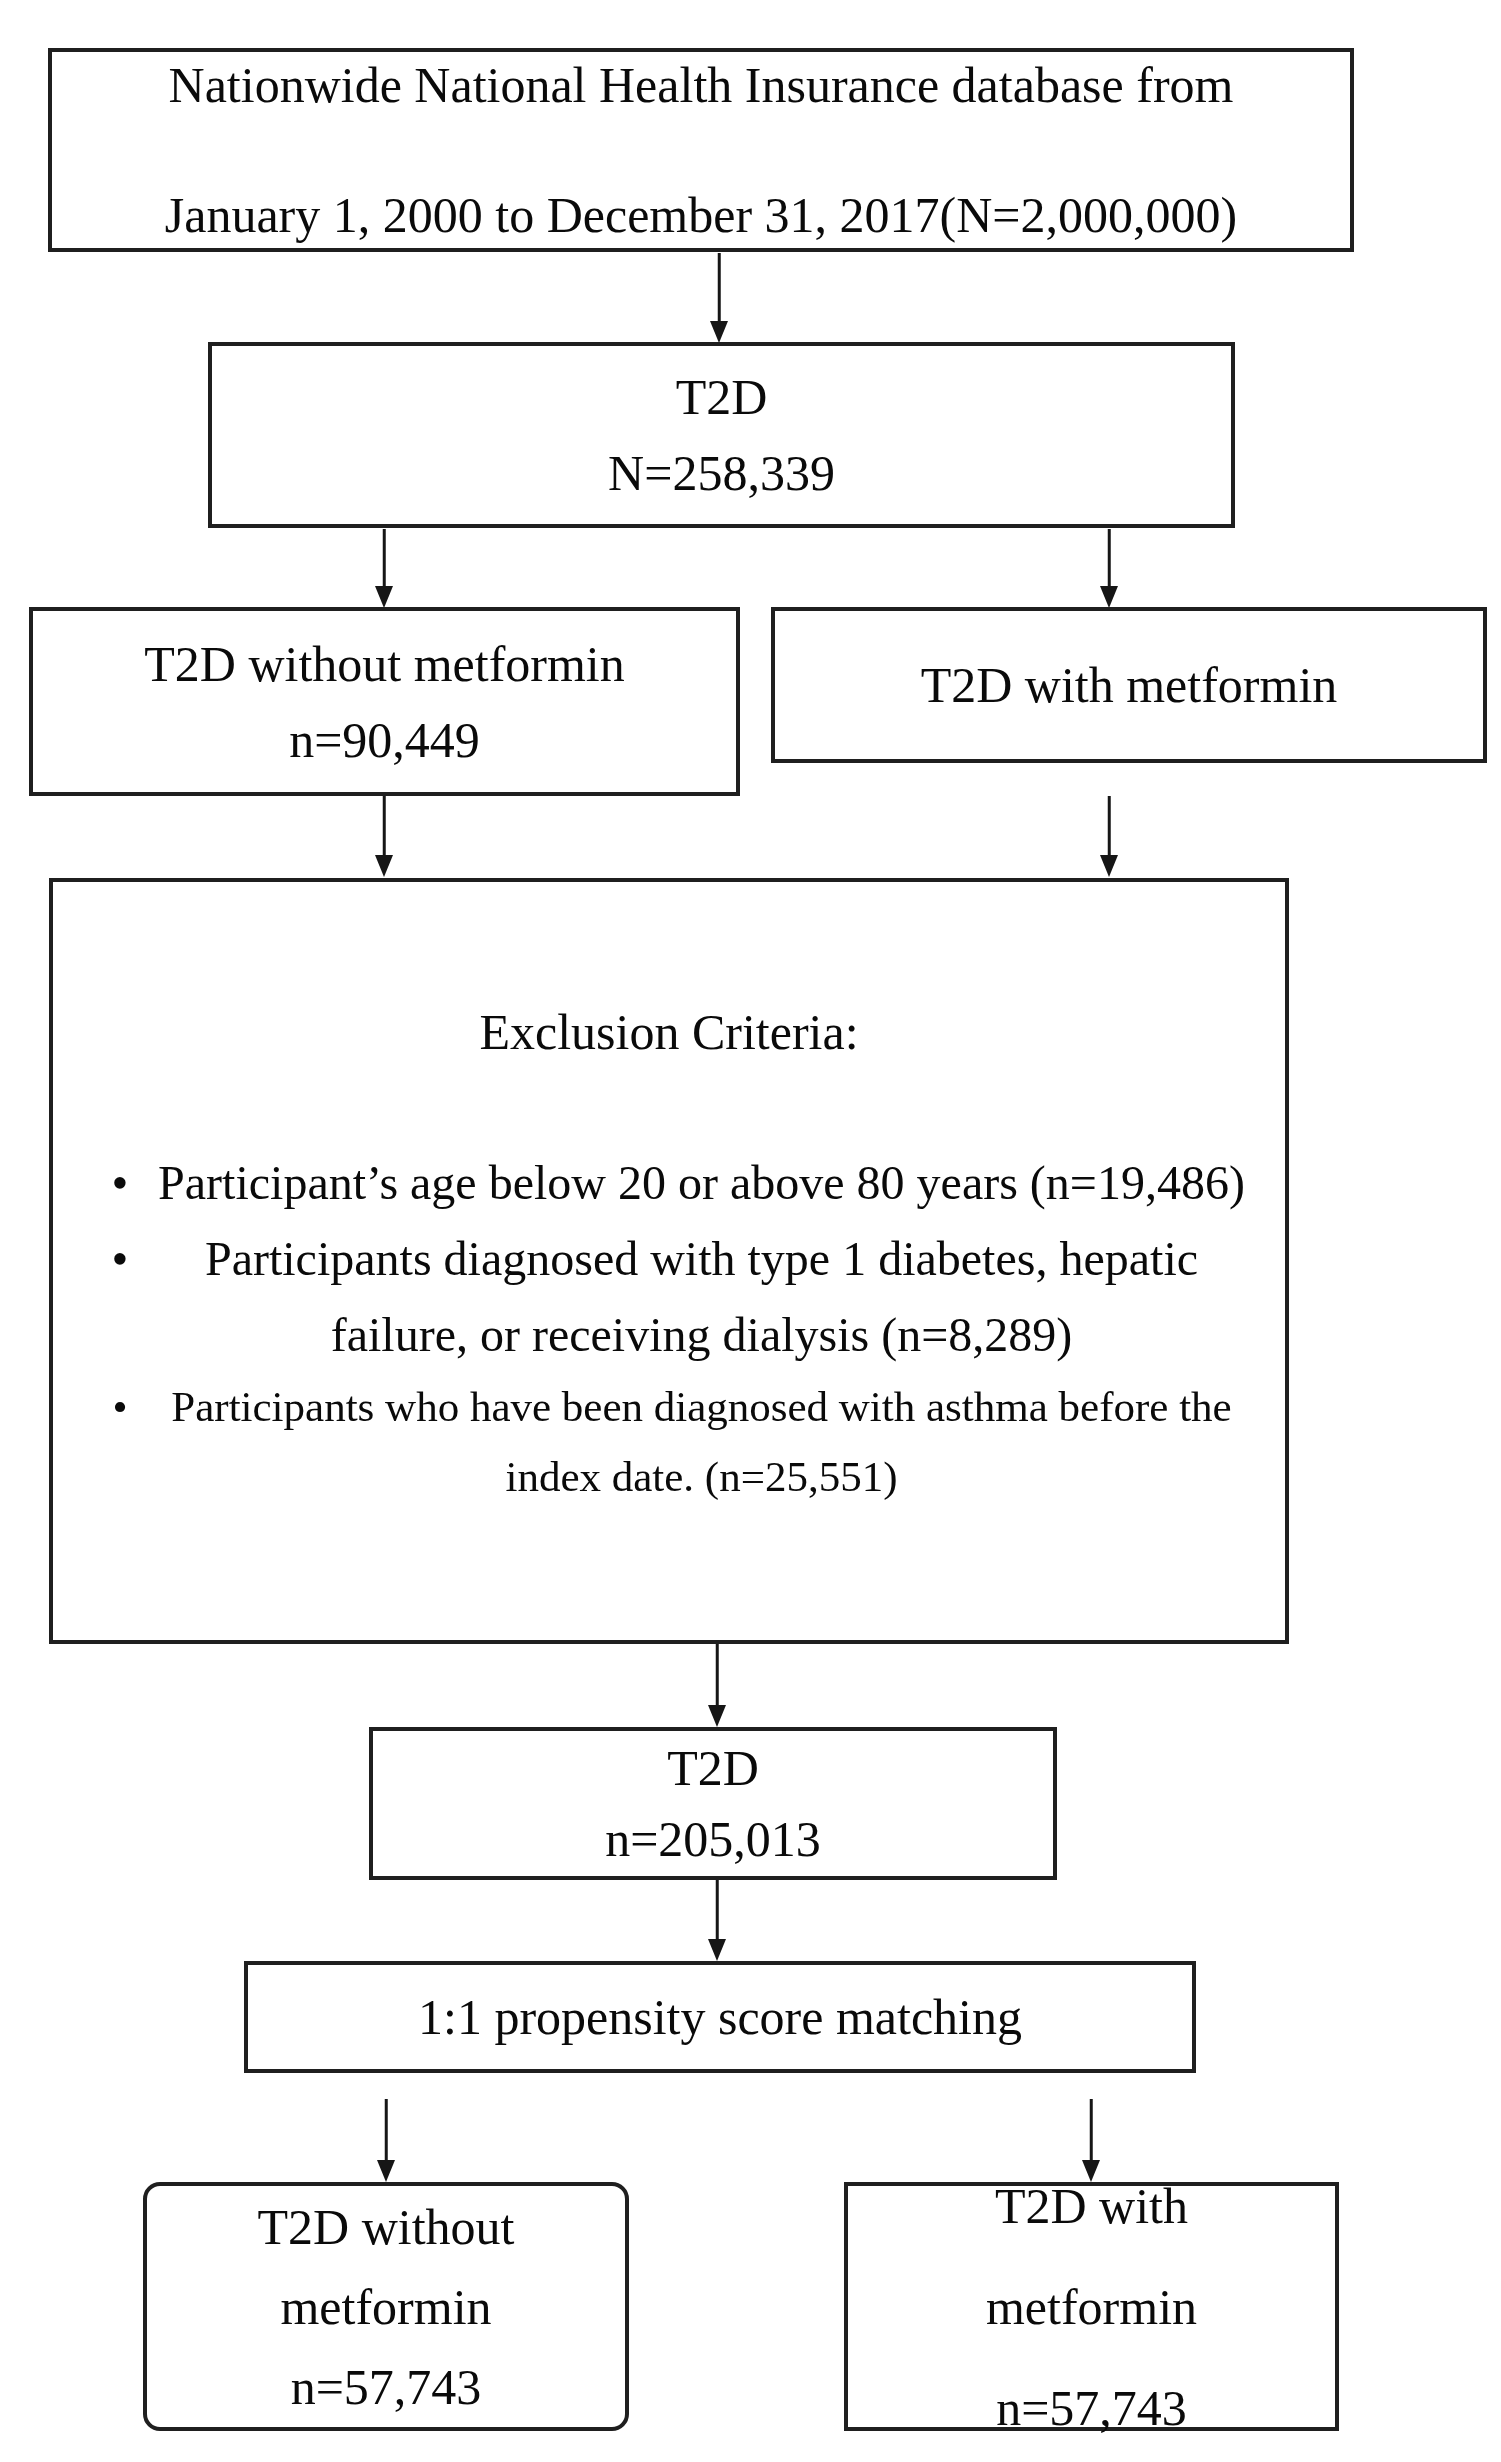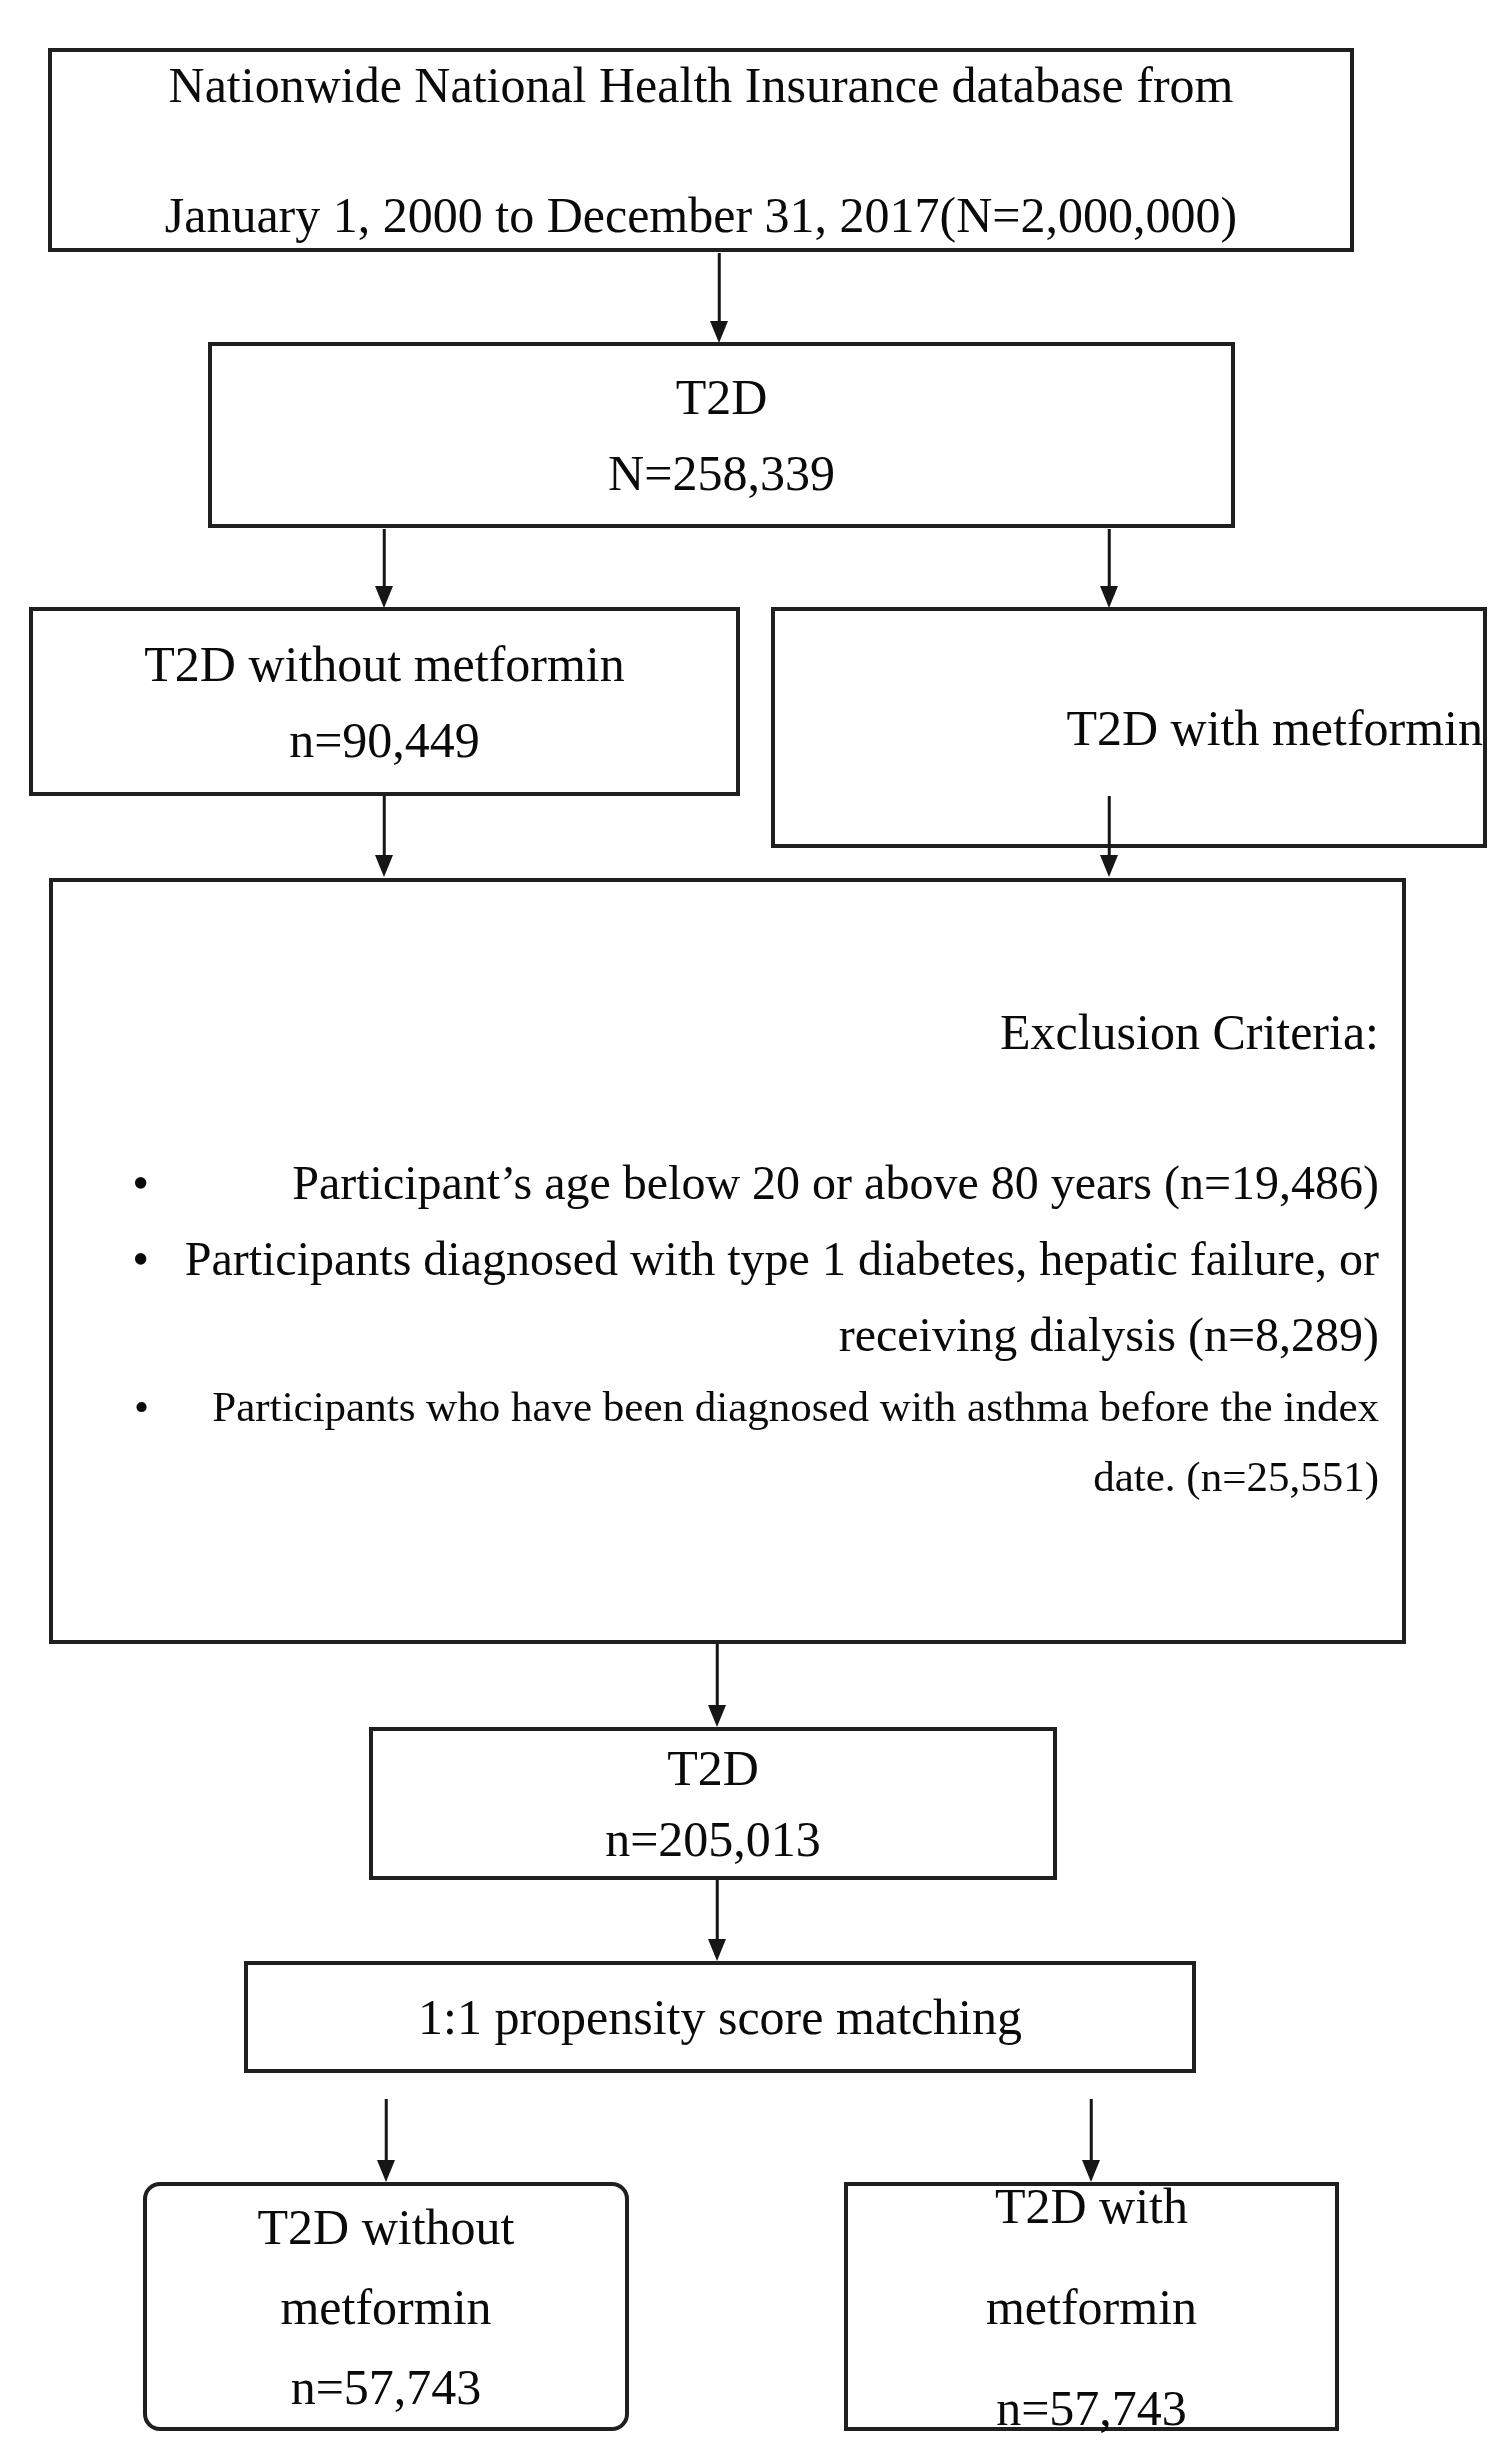--- a/index.html
+++ b/index.html
@@ -29,32 +29,32 @@
     justify-content: center;
     text-align: center;
     font-size: 50px;
     line-height: 1.5;
   }
   .fbox .bline { display: block; white-space: nowrap; }
 
   .box-database     { left: 48px;  top: 48px;   width: 1306px; height: 204px; line-height: 1.72; gap: 44px; }
   .box-t2d-total    { left: 208px; top: 342px;  width: 1027px; height: 186px; line-height: 1.52; }
   .box-no-met       { left: 29px;  top: 607px;  width: 711px;  height: 189px; line-height: 1.52; }
-  .box-met          { left: 771px; top: 607px;  width: 716px;  height: 241px; line-height: 1.52; align-items: flex-end; }
+  .box-met          { left: 771px; top: 607px;  width: 716px;  height: 156px; line-height: 1.52; }
   .box-t2d-after    { left: 369px; top: 1727px; width: 688px;  height: 153px; line-height: 1.42; }
   .box-psm          { left: 244px; top: 1961px; width: 952px; height: 112px; }
   .box-final-left   { left: 143px; top: 2182px; width: 486px;  height: 249px; line-height: 1.6; border-radius: 17px; }
   .box-final-right  { left: 844px;top: 2182px; width: 495px;  height: 249px; line-height: 1.6; gap: 21px; }
 
   
   .box-exclusion {
-    left: 49px; top: 878px; width: 1357px; height: 766px;
+    left: 49px; top: 878px; width: 1240px; height: 766px;
     display: block;
-    text-align: right;
-    padding: 123px 23px 0 31px;
+    text-align: center;
+    padding: 123px 23px 0 23px;
   }
   .excl-heading {
     font-size: 50px;
     line-height: 1.1;
     margin: 0 0 85px 0;
     font-weight: normal;
   }
   .excl-list { display: block; }
   .bullet {
     display: flex;

